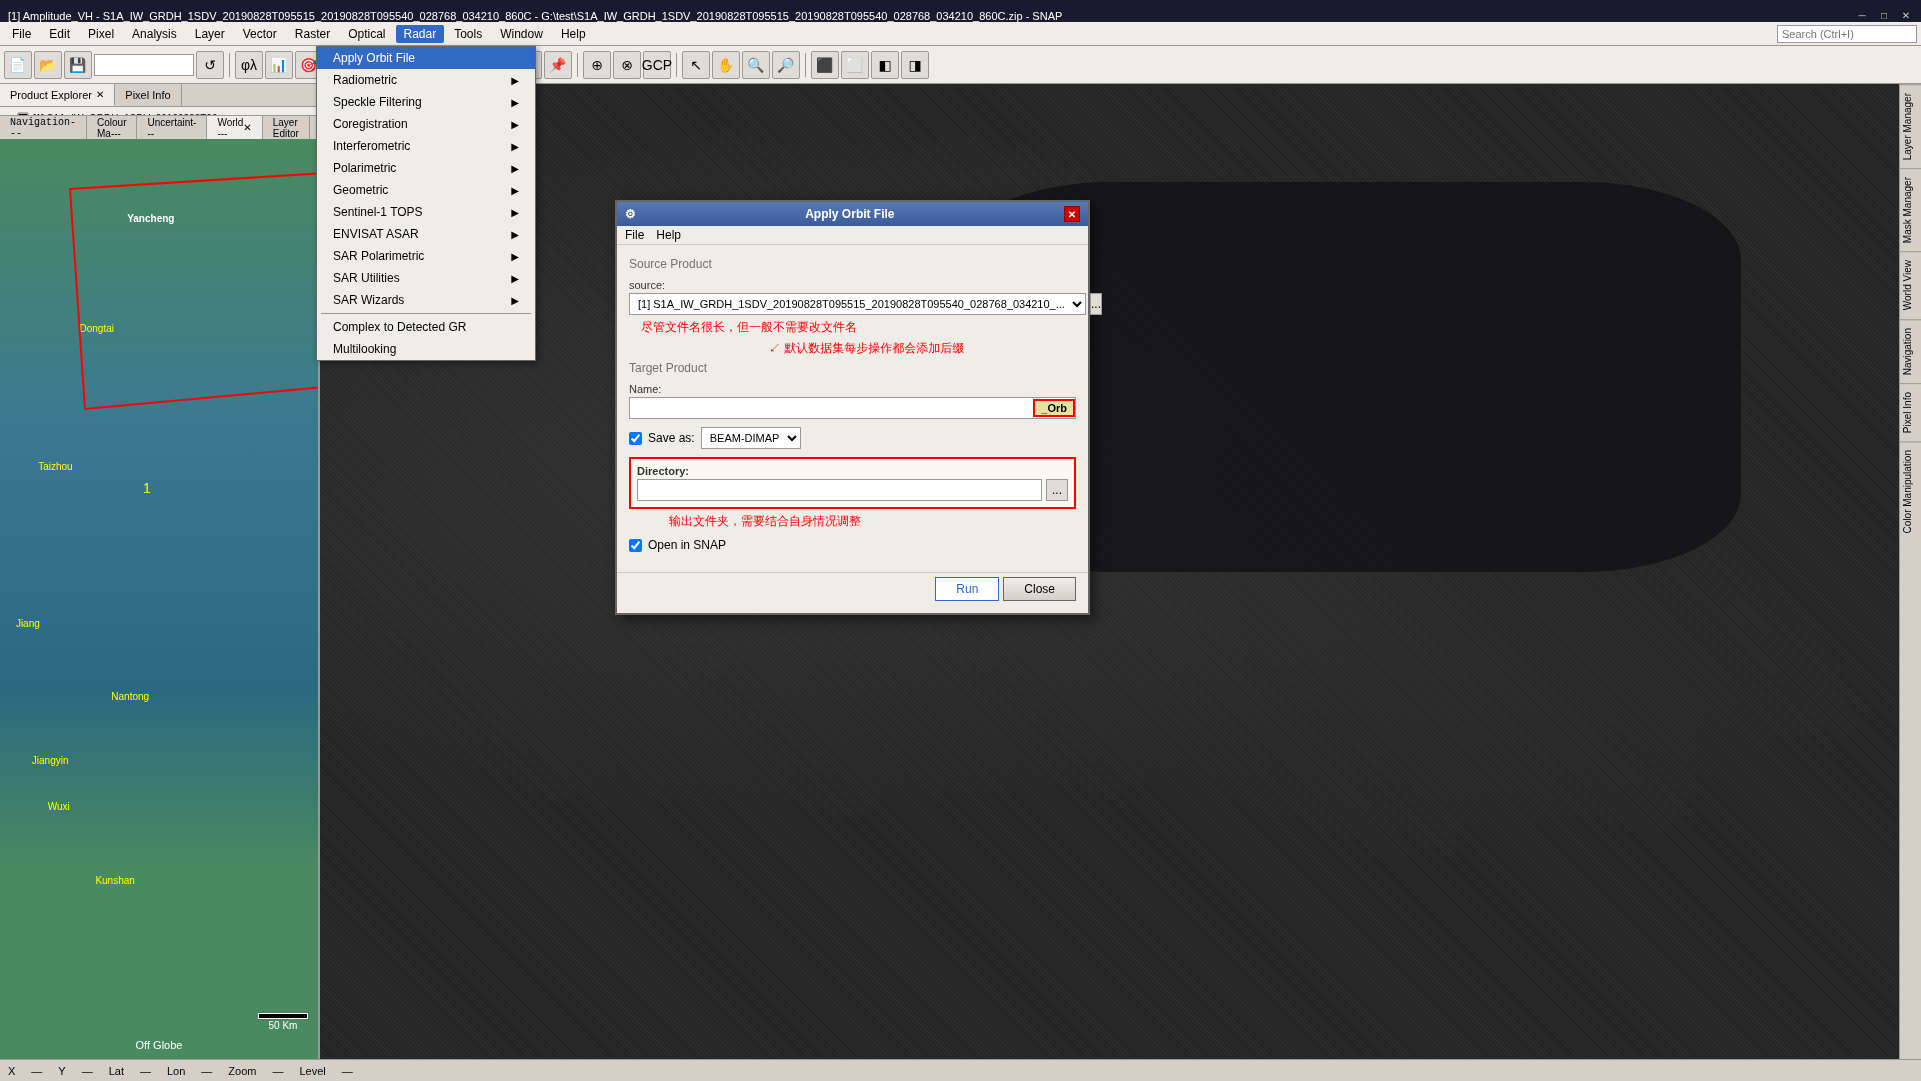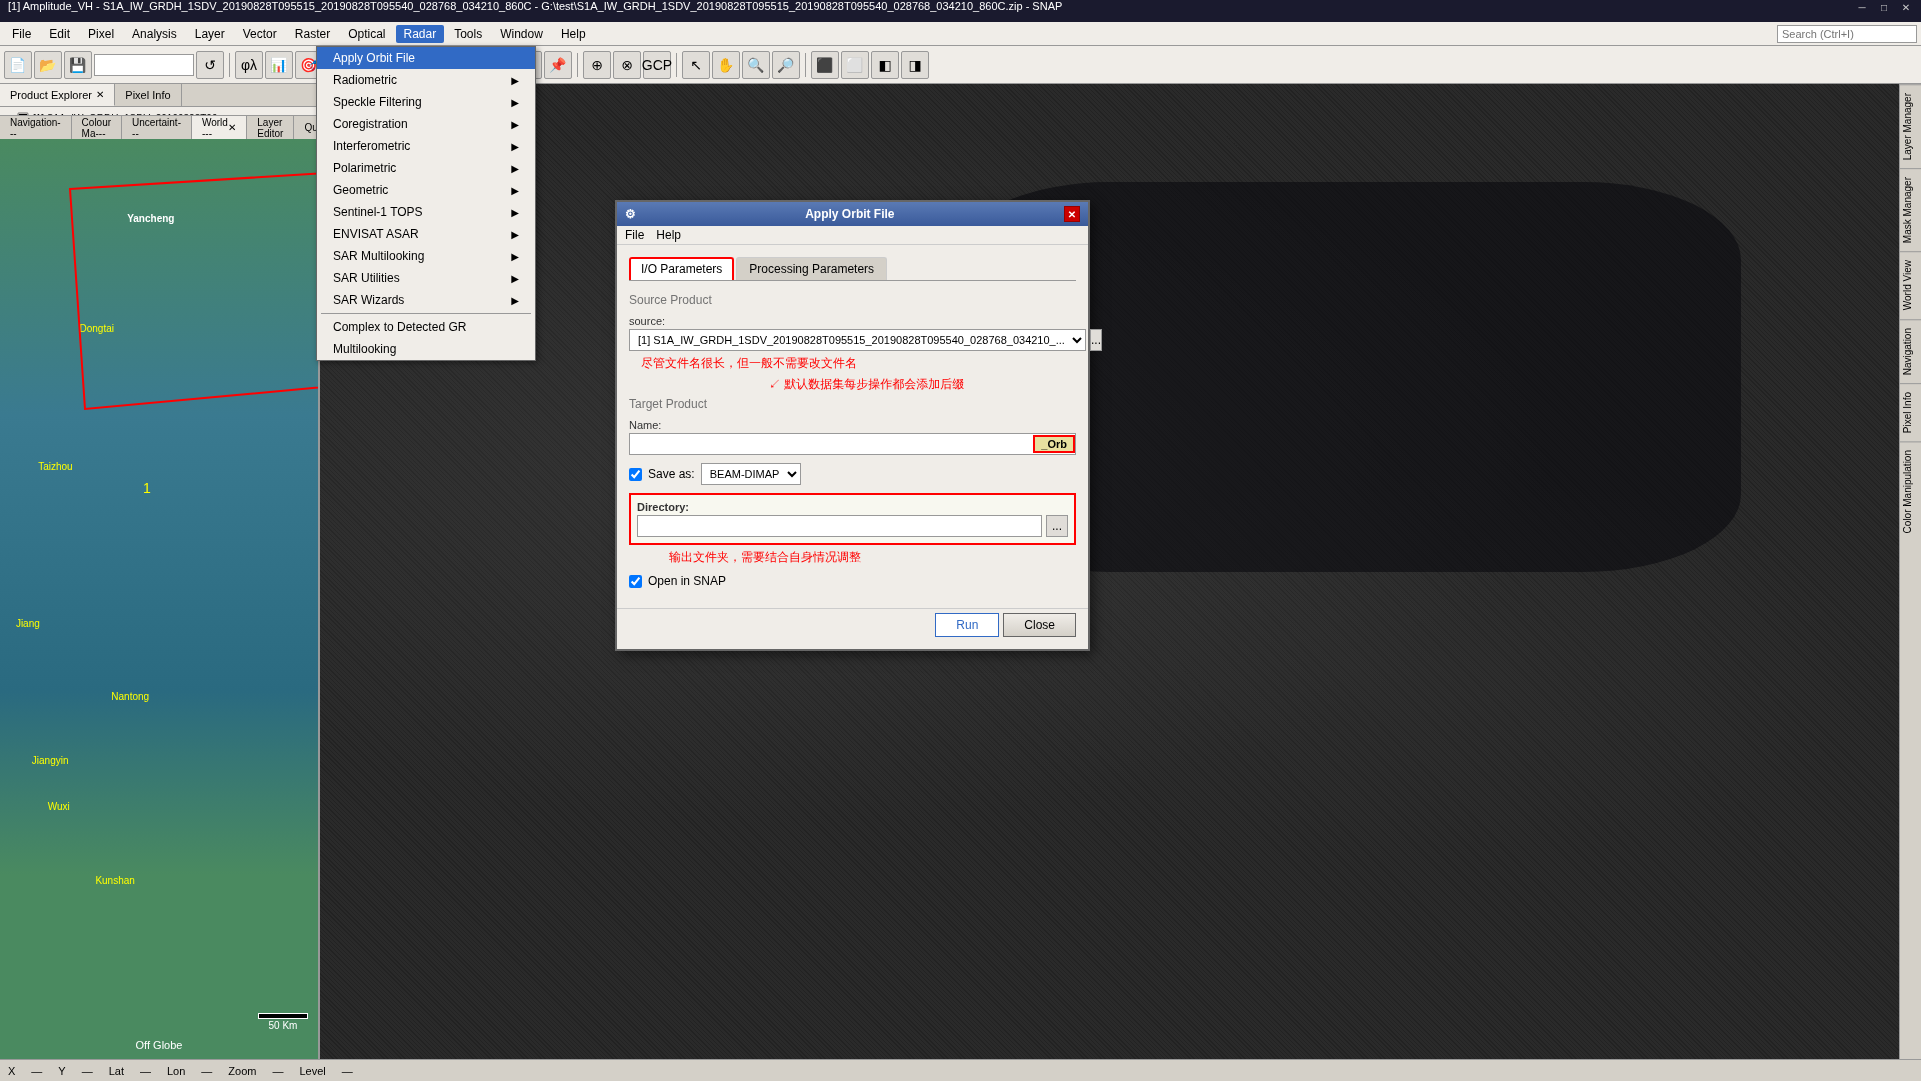--- a/index.html
+++ b/index.html
@@ -4,21 +4,21 @@
   <style>
     * { box-sizing: border-box; margin: 0; padding: 0; }
     body { font-family: 'Segoe UI', Arial, sans-serif; font-size: 12px; background: #d4d0c8; overflow: hidden; width: 1921px; height: 1081px; position: relative; }
     
     
     #titlebar {
       background: #1a1a2e;
       color: white;
       height: 22px;
       display: flex;
-      align-items: flex-start;
+      align-items: flex-end;
       justify-content: space-between;
       padding: 0 8px;
       font-size: 11px;
     }
     #titlebar .title { flex: 1; }
     #titlebar .controls { display: flex; gap: 8px; }
     #titlebar .ctrl-btn { width: 14px; height: 14px; cursor: pointer; font-size: 10px; display: flex; align-items: center; justify-content: center; color: #ccc; }
 
     
     #menubar {
@@ -426,21 +426,21 @@
 
       <div class="tree-node">
         <span class="tree-arrow">▼</span>
         <span class="tree-icon">🖥</span>
         <span class="tree-label" style="font-size:10px;">[1] S1A_IW_GRDH_1SDV_20190828T09...</span>
       </div>
 
     </div>
 
     <div id="bottom-tabs">
-      <div class="bottom-tab" style="font-size:10px;">Navigation---</div>
+      <div class="bottom-tab" style="font-size:10px;font-family:Liberation Mono, monospace;">Navigation---</div>
       <div class="bottom-tab" style="font-size:10px;">Colour Ma---</div>
       <div class="bottom-tab" style="font-size:10px;">Uncertaint---</div>
       <div class="bottom-tab active" style="font-size:10px;">
         World --- <span style="font-size:10px;cursor:pointer;">✕</span>
       </div>
       <div class="bottom-tab" style="font-size:10px;">Layer Editor</div>
       <div class="bottom-tab" style="font-size:10px;">Quicklooks</div>
       <div style="margin-left:auto;padding:0 4px;cursor:pointer;">—</div>
     </div>
 
@@ -537,21 +537,21 @@
   </div>
   <div class="dd-item">
     <span>Sentinel-1 TOPS</span>
     <span class="dd-arrow">▶</span>
   </div>
   <div class="dd-item">
     <span>ENVISAT ASAR</span>
     <span class="dd-arrow">▶</span>
   </div>
   <div class="dd-item">
-    <span>SAR Multilooking</span>
+    <span>SAR Polarimetric</span>
     <span class="dd-arrow">▶</span>
   </div>
   <div class="dd-item">
     <span>SAR Utilities</span>
     <span class="dd-arrow">▶</span>
   </div>
   <div class="dd-item">
     <span>SAR Wizards</span>
     <span class="dd-arrow">▶</span>
   </div>
@@ -569,28 +569,20 @@
     <span>⚙ </span>
     <span>Apply Orbit File</span>
     <div class="dialog-close">✕</div>
   </div>
   <div class="dialog-menubar">
     <span class="dialog-menu-item">File</span>
     <span class="dialog-menu-item">Help</span>
   </div>
   <div class="dialog-content">
 
-    <div class="dialog-tabs">
-      <div class="dialog-tab active-red" style="border:2px solid red;border-bottom:none;background:white;padding:3px 10px;font-size:12px;cursor:pointer;border-radius:3px 3px 0 0;">
-        <span>I/O Parameters</span>
-      </div>
-      <div class="dialog-tab">
-        <span>Processing Parameters</span>
-      </div>
-    </div>
 
     <div class="form-row">
       <div class="section-header">Source Product</div>
       <div class="form-sublabel">source:</div>
       <div class="form-input-row">
         <select class="form-input" style="height:22px;">
           <option>[1] S1A_IW_GRDH_1SDV_20190828T095515_20190828T095540_028768_034210_...</option>
         </select>
         <div class="form-btn-small">...</div>
       </div>

